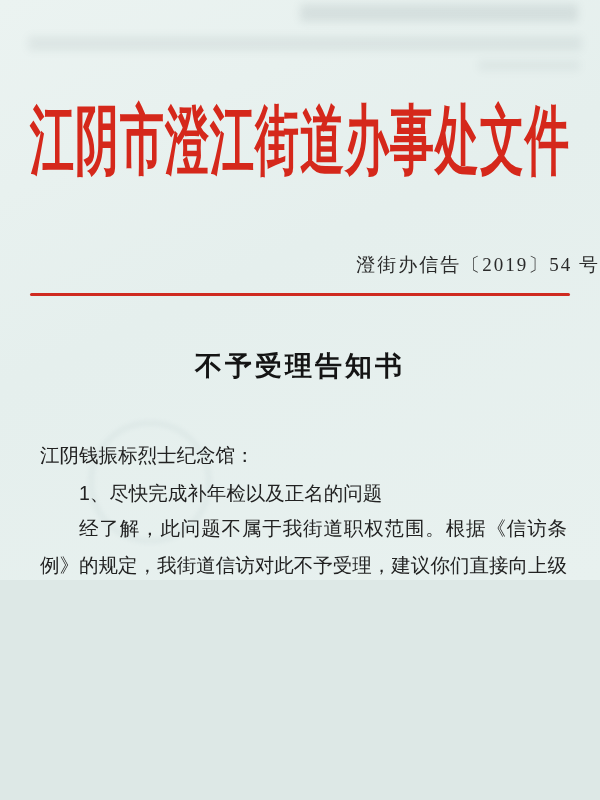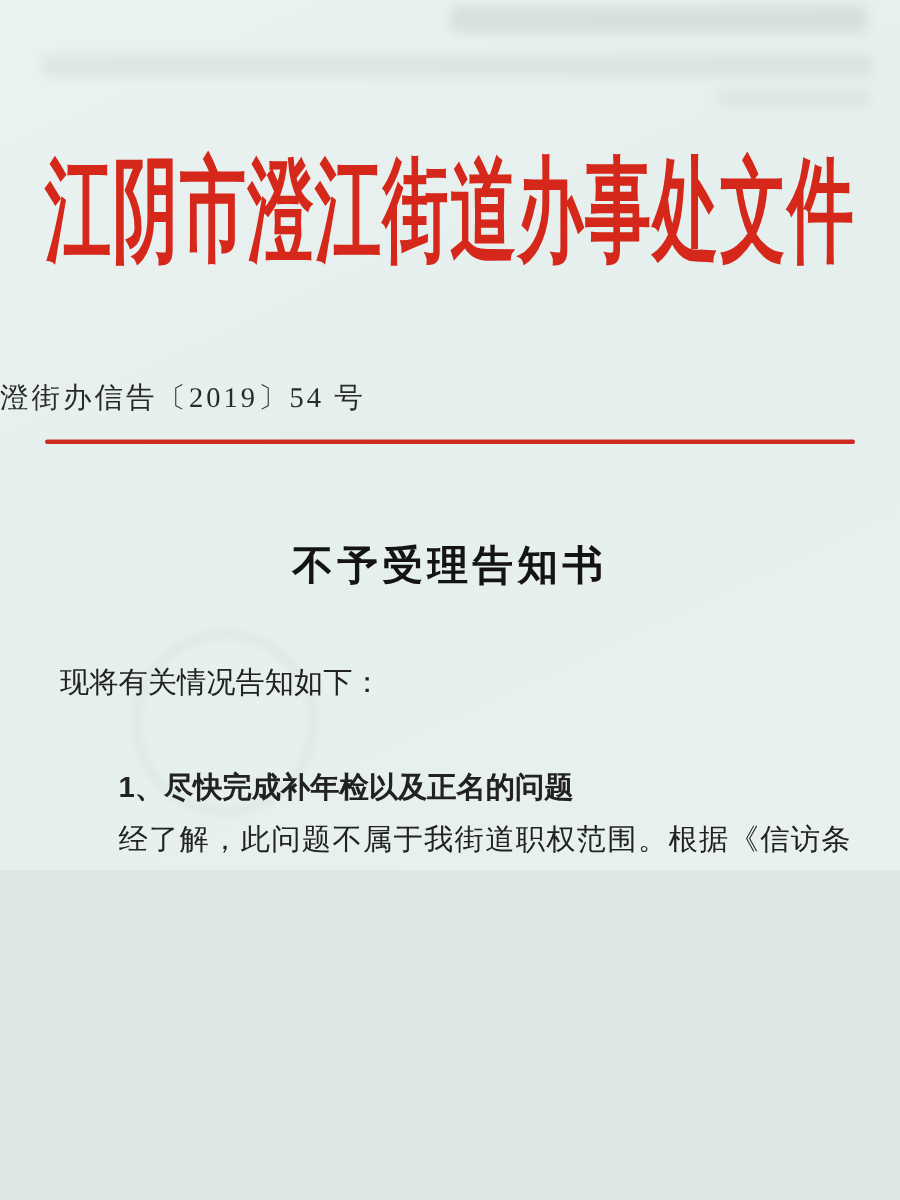--- a/index.html
+++ b/index.html
@@ -55,37 +55,37 @@
     font-size: 44px;
     letter-spacing: 1px;
     transform: scaleY(1.72);
     transform-origin: 50% 50%;
   }
   .doc-number {
     position: absolute;
     left: 0;
     top: 252px;
     width: 600px;
-    text-align: left;
+    text-align: right;
     font-size: 19px;
     letter-spacing: 2px;
     color: #2a2a2a;
   }
   .red-line {
     position: absolute;
     left: 30px;
     top: 293px;
     width: 540px;
     height: 3px;
     border-radius: 2px;
   }
   .doc-title {
     position: absolute;
     left: 0;
-    top: 359px;
+    top: 348px;
     width: 600px;
     text-align: center;
     font-size: 27px;
     font-weight: bold;
     letter-spacing: 3px;
     color: #141414;
   }
   .body-text {
     position: absolute;
     left: 40px;
@@ -97,23 +97,22 @@
     color: #222222;
   }
   .body-text p {
     margin: 0;
     text-indent: 2em;
   }
   .body-text p.salutation {
     text-indent: 0;
   }
   .body-text p.heading {
-    font-weight: bold;
+    font-weight: normal;
     font-family: "Liberation Sans", sans-serif;
-    margin-top: 32px;
   }
   .page-number {
     position: absolute;
     right: 48px;
     top: 764px;
     font-size: 19px;
     letter-spacing: 3px;
     color: #2a2a2a;
   }
 </style>
@@ -129,20 +128,20 @@
 
   <div class="org-title" style="color: rgb(213, 40, 27);">江阴市澄江街道办事处文件</div>
 
   <div class="doc-number">澄街办信告〔2019〕54 号</div>
 
   <div class="red-line" style="background: rgb(207, 42, 32);"></div>
 
   <div class="doc-title">不予受理告知书</div>
 
   <div class="body-text">
-    <p class="salutation">现将有关情况告知如下：</p>
+    <p class="salutation">江阴钱振标烈士纪念馆：</p>
     <p class="heading">1、尽快完成补年检以及正名的问题</p>
     <p>经了解，此问题不属于我街道职权范围。根据《信访条例》的规定，我街道信访对此不予受理，建议你们直接向上级民政、史志等相关部门反映。</p>
   </div>
 
   <div class="page-number">— 1 —</div>
 
 </div>
 
 </body></html>

